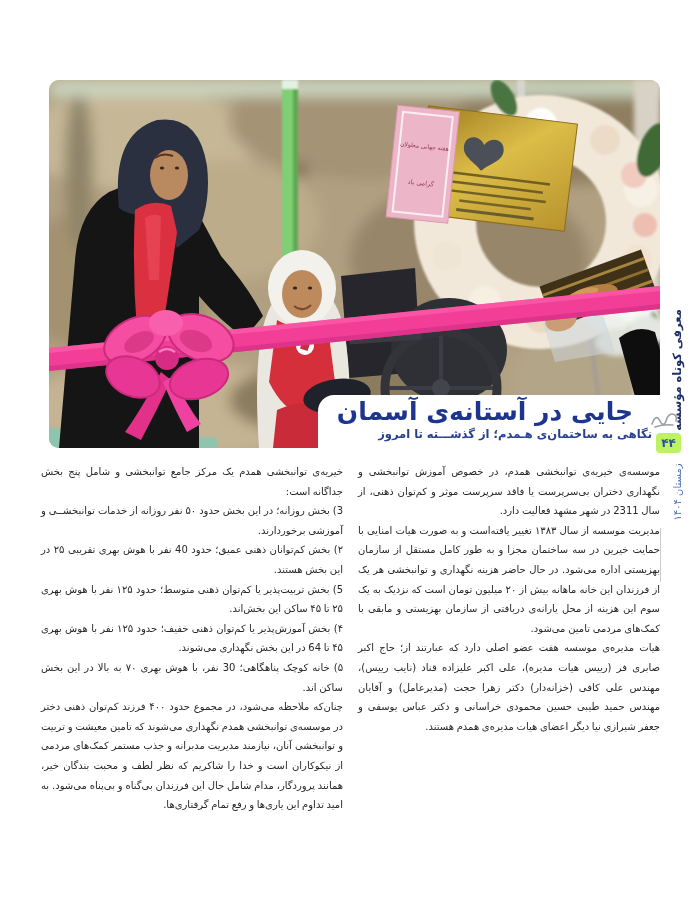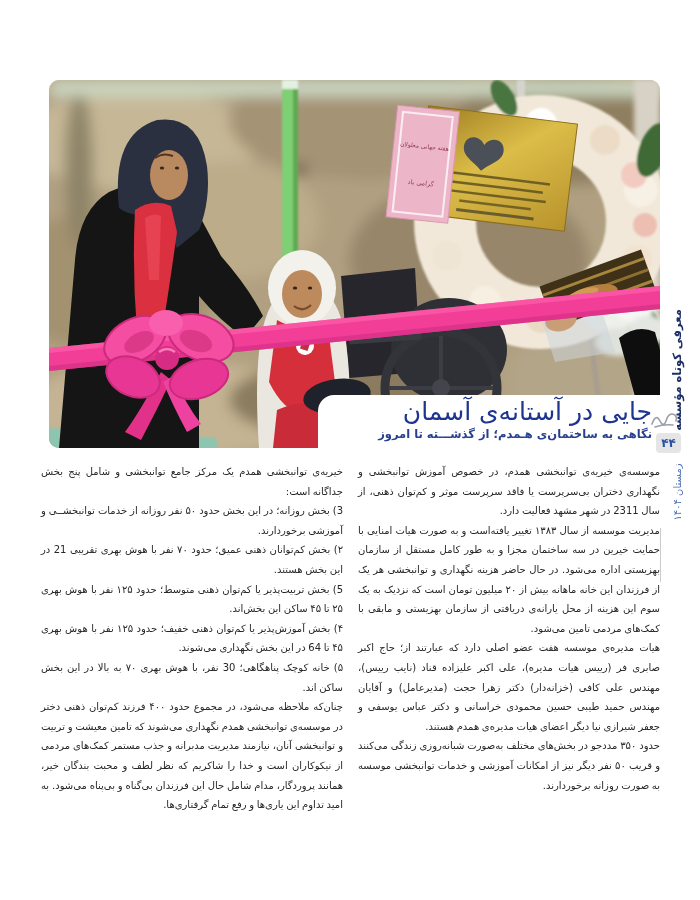--- a/index.html
+++ b/index.html
@@ -13,22 +13,23 @@
     border-radius:10px;overflow:hidden;background:#b0a081;
   }
   .photo-wrap svg{display:block;}
   .headline-card{
     position:absolute;left:318px;top:395px;width:342px;height:54px;
     background:#ffffff;border-radius:16px 0 0 0;
     direction:rtl;text-align:right;box-sizing:border-box;
     padding:2px 8px 0 0;
   }
   .headline-title{
-    font-size:25px;line-height:29px;font-weight:400;color:#1e3590;
+    font-size:25px;line-height:29px;font-weight:700;color:#1e3590;
     letter-spacing:-0.5px;
+    text-align:center;
   }
   .headline-sub{
     font-size:11.5px;line-height:15px;font-weight:700;color:#27408f;margin-top:1px;
   }
   .article{
     position:absolute;left:40px;top:462px;width:620px;
     display:flex;gap:15px;direction:rtl;
   }
   .col{width:302px;}
   .col p{
@@ -43,21 +44,21 @@
     text-align:center;white-space:nowrap;
   }
   .rail-season{
     position:absolute;left:644px;top:486px;width:68px;height:12px;
     transform:rotate(-90deg);transform-origin:center;
     font-size:10px;color:#4d6fb5;direction:rtl;text-align:center;white-space:nowrap;
   }
   .rail-logo{position:absolute;left:650px;top:410px;width:28px;height:20px;}
   .page-badge{
     position:absolute;left:656px;top:433px;width:25px;height:20px;
-    background:#e5e5e5;border-radius:4px;color:#2b50a6;font-weight:700;
+    background:#bef264;border-radius:4px;color:#2b50a6;font-weight:700;
     font-size:12px;line-height:20px;text-align:center;
   }
   .rail-divider{
     position:absolute;left:660px;top:528px;width:1px;height:54px;background:#c9cbcf;
   }
 </style>
 </head>
 <body>
 
 <div class="photo-wrap">
@@ -237,24 +238,23 @@
 </div>
 <div class="page-badge">۴۴</div>
 <div class="rail-season">زمستان ۱۴۰۴</div>
 <div class="rail-divider"></div>
 
 <div class="article">
   <div class="col">
     <p>موسسه‌ی خیریه‌ی توانبخشی همدم، در خصوص آموزش توانبخشی و نگهداری دختران بی‌سرپرست یا فاقد سرپرست موثر و کم‌توان ذهنی، از سال 2311 در شهر مشهد فعالیت دارد.</p>
     <p>مدیریت موسسه از سال ۱۳۸۳ تغییر یافته‌است و به صورت هیات امنایی با حمایت خیرین در سه ساختمان مجزا و به طور کامل مستقل از سازمان بهزیستی اداره می‌شود. در حال حاضر هزینه نگهداری و توانبخشی هر یک از فرزندان این خانه ماهانه بیش از ۲۰ میلیون تومان است که نزدیک به یک سوم این هزینه از محل یارانه‌ی دریافتی از سازمان بهزیستی و مابقی با کمک‌های مردمی تامین می‌شود.</p>
     <p>هیات مدیره‌ی موسسه هفت عضو اصلی دارد که عبارتند از؛ حاج اکبر صابری فر (رییس هیات مدیره)، علی اکبر علیزاده قناد (نایب رییس)، مهندس علی کافی (خزانه‌دار) دکتر زهرا حجت (مدیرعامل) و آقایان مهندس حمید طیبی حسین محمودی خراسانی و دکتر عباس یوسفی و جعفر شیرازی نیا دیگر اعضای هیات مدیره‌ی همدم هستند.</p>
-    <p>حدود ۳۵۰ مددجو در بخش‌های مختلف به‌صورت شبانه‌روزی زندگی می‌کنند و قریب ۵۰ نفر دیگر نیز از امکانات آموزشی و خدمات توانبخشی موسسه به صورت روزانه برخوردارند.</p>
   </div>
   <div class="col">
     <p>خیریه‌ی توانبخشی همدم یک مرکز جامع توانبخشی و شامل پنج بخش جداگانه است:</p>
     <p>3) بخش روزانه؛ در این بخش حدود ۵۰ نفر روزانه از خدمات توانبخشــی و آموزشی برخوردارند.</p>
-    <p>۲) بخش کم‌توانان ذهنی عمیق؛ حدود ۷۰ نفر با هوش بهری تقریبی 21 در این بخش هستند.</p>
+    <p>۲) بخش کم‌توانان ذهنی عمیق؛ حدود 40 نفر با هوش بهری تقریبی ۲۵ در این بخش هستند.</p>
     <p>5) بخش تربیت‌پذیر یا کم‌توان ذهنی متوسط؛ حدود ۱۲۵ نفر با هوش بهری ۲۵ تا ۴۵ ساکن این بخش‌اند.</p>
     <p>۴) بخش آموزش‌پذیر یا کم‌توان ذهنی خفیف؛ حدود ۱۲۵ نفر با هوش بهری ۴۵ تا 64 در این بخش نگهداری می‌شوند.</p>
     <p>۵) خانه کوچک پناهگاهی؛ 30 نفر، با هوش بهری ۷۰ به بالا در این بخش ساکن اند.</p>
     <p>چنان‌که ملاحظه می‌شود، در مجموع حدود ۴۰۰ فرزند کم‌توان ذهنی دختر در موسسه‌ی توانبخشی همدم نگهداری می‌شوند که تامین معیشت و تربیت و توانبخشی آنان، نیازمند مدیریت مدبرانه و جذب مستمر کمک‌های مردمی از نیکوکاران است و خدا را شاکریم که نظر لطف و محبت بندگان خیر، همانند پروردگار، مدام شامل حال این فرزندان بی‌گناه و بی‌پناه می‌شود. به امید تداوم این یاری‌ها و رفع تمام گرفتاری‌ها.</p>
   </div>
 </div>
 
 </body></html>

